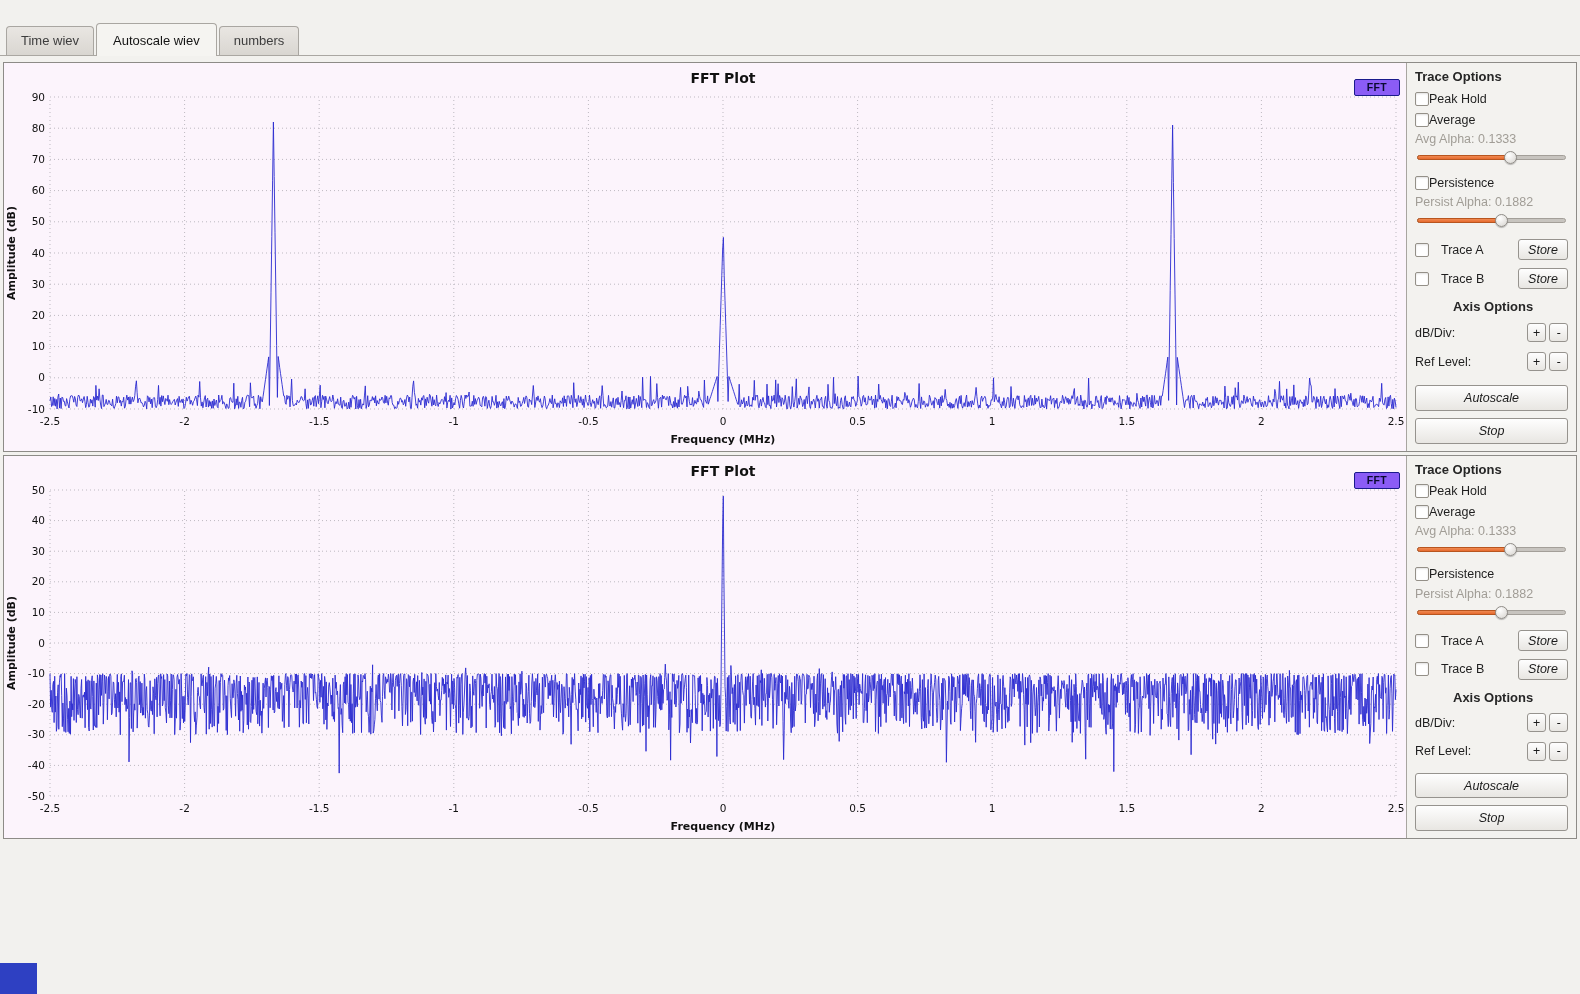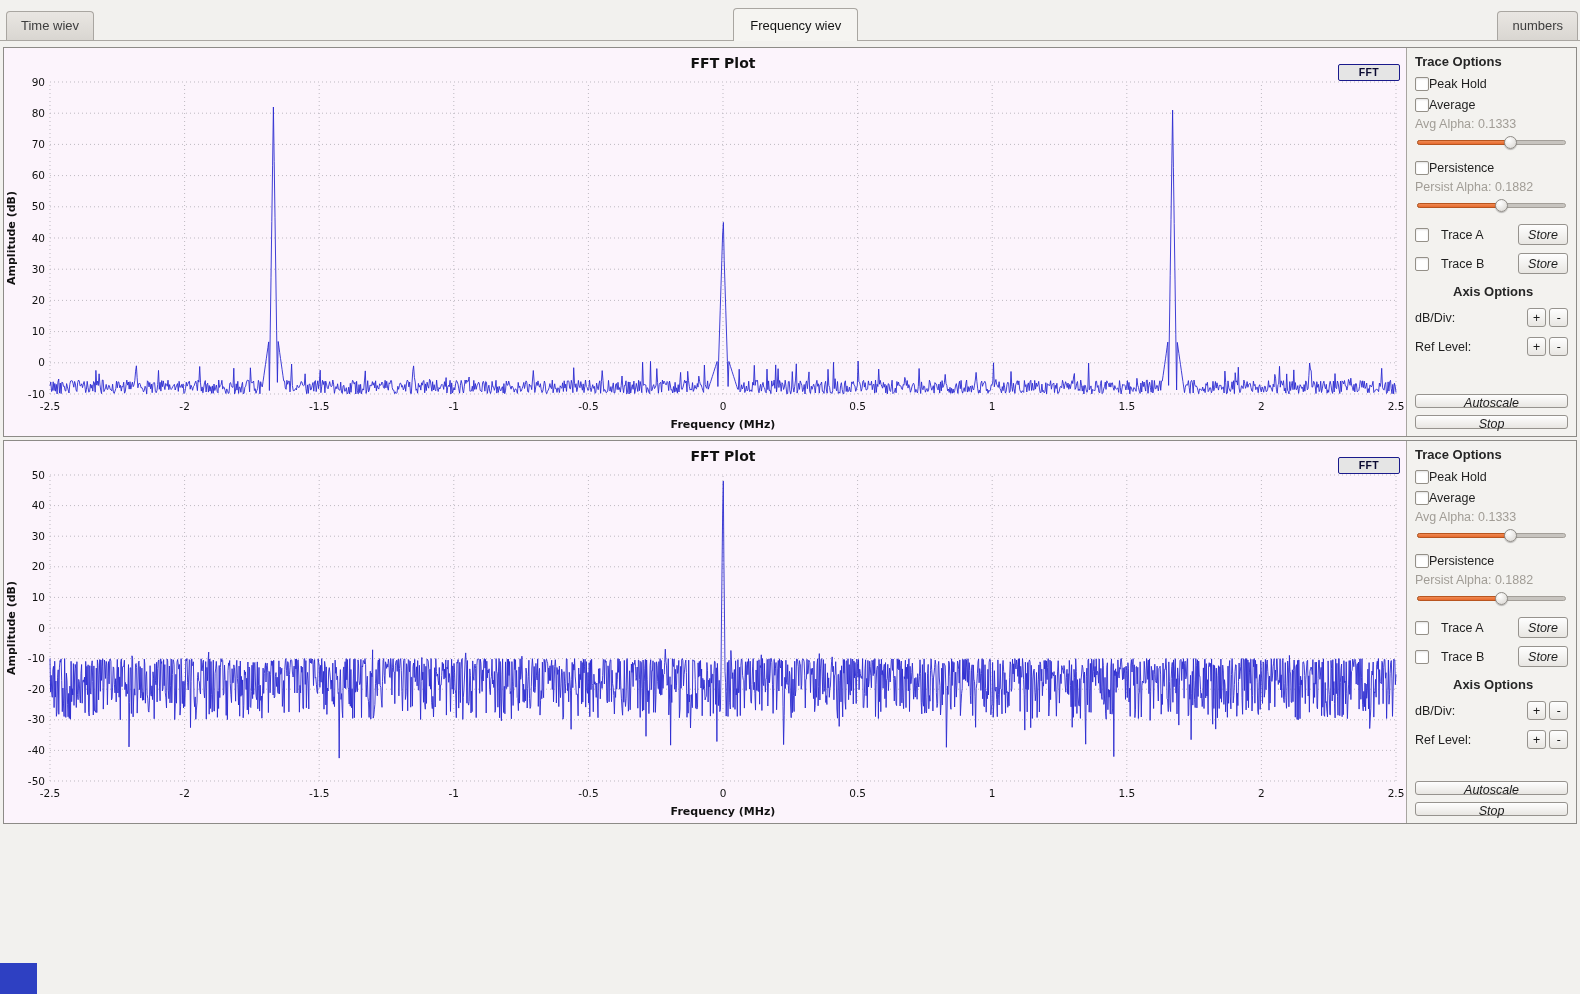--- a/index.html
+++ b/index.html
@@ -7,25 +7,24 @@
   body {
     width:1580px; height:994px;
     background:#f2f1ee;
     font-family:"Liberation Sans", sans-serif;
     position:relative; overflow:hidden;
     color:#1f1f1f;
   }
 
   
   .tabbar {
-    height:41px; padding:14px 0 0 6px;
+    height:56px; padding:14px 0 0 6px;
     display:flex; align-items:flex-end;
     border-bottom:1px solid #aaa7a2;
     background:#f2f1ee;
-    justify-content:space-between;
   }
   .tab {
     padding:6px 14px 7px; margin-right:2px;
     background:linear-gradient(#e9e6e2,#d9d6d1);
     border:1px solid #a9a6a1; border-bottom:none;
     border-radius:4px 4px 0 0;
     font-size:13px; color:#3d3d3d;
     cursor:default; white-space:nowrap;
   }
   .tab.active {
@@ -43,23 +42,23 @@
   }
   .panel-row.first  { height:390px; }
   .panel-row.second { height:384px; }
 
   .plot-area { flex:1; position:relative; background:#fcf4fc; overflow:hidden; }
   .plot-area svg { position:absolute; inset:0; width:100%; height:100%; display:block; }
   svg text { font-family:"DejaVu Sans","Liberation Sans",sans-serif; }
 
   .fft-badge {
     position:absolute; top:16px; right:6px;
-    background:#e5e5e5; border:1px solid #1a1a8c;
+    background:#8b5cf6; border:1px solid #1a1a8c;
     color:#0a0a32; font-weight:bold; font-size:10.5px;
-    padding:1px 20px 2px; border-radius:2px;
+    padding:1px 12px 2px; border-radius:2px;
     letter-spacing:0.3px;
   }
 
   
   .sidebar {
     width:170px; flex:0 0 170px;
     border-left:1px solid #a8a5a0;
     background:#f3f2ef;
     padding:5px 8px 7px;
     display:flex; flex-direction:column;
@@ -99,34 +98,34 @@
     border:1px solid #96938e; border-radius:3px;
     font-family:inherit; font-size:12.5px; color:#1c1c1c;
     cursor:default;
     font-style:italic;
   }
   .store-btn { margin-left:auto; height:21px; padding:0 9px; }
   .axis-row { display:flex; align-items:center; margin:3px 0; height:23px; }
   .pm-group { margin-left:auto; display:flex; gap:3px; }
   .pm-btn { width:19px; height:19px; padding:0; line-height:16px; text-align:center; }
   .spacer { flex:1; }
-  .wide-btn { width:100%; height:14px; margin-top:7px; }
+  .wide-btn { width:100%; height:26px; margin-top:7px; }
 
   
   .corner-box {
     position:absolute; left:0; bottom:0;
     width:37px; height:31px; background:#2e40c2;
   }
 </style>
 </head>
 <body>
 
 <div class="tabbar">
   <div class="tab">Time wiev</div>
-  <div class="tab active">Frequency wiev</div>
+  <div class="tab active">Autoscale wiev</div>
   <div class="tab">numbers</div>
 </div>
 
 <div class="content">
 
   <div class="panel-row first">
     <div class="plot-area">
       <svg viewBox="0 0 1402 388">
           <line x1="46" y1="346" x2="46" y2="34" stroke="#bdb9c1" stroke-width="1" stroke-dasharray="1 3"></line>
           <text x="46" y="362" text-anchor="middle" font-size="10.5" fill="#111">-2.5</text>

